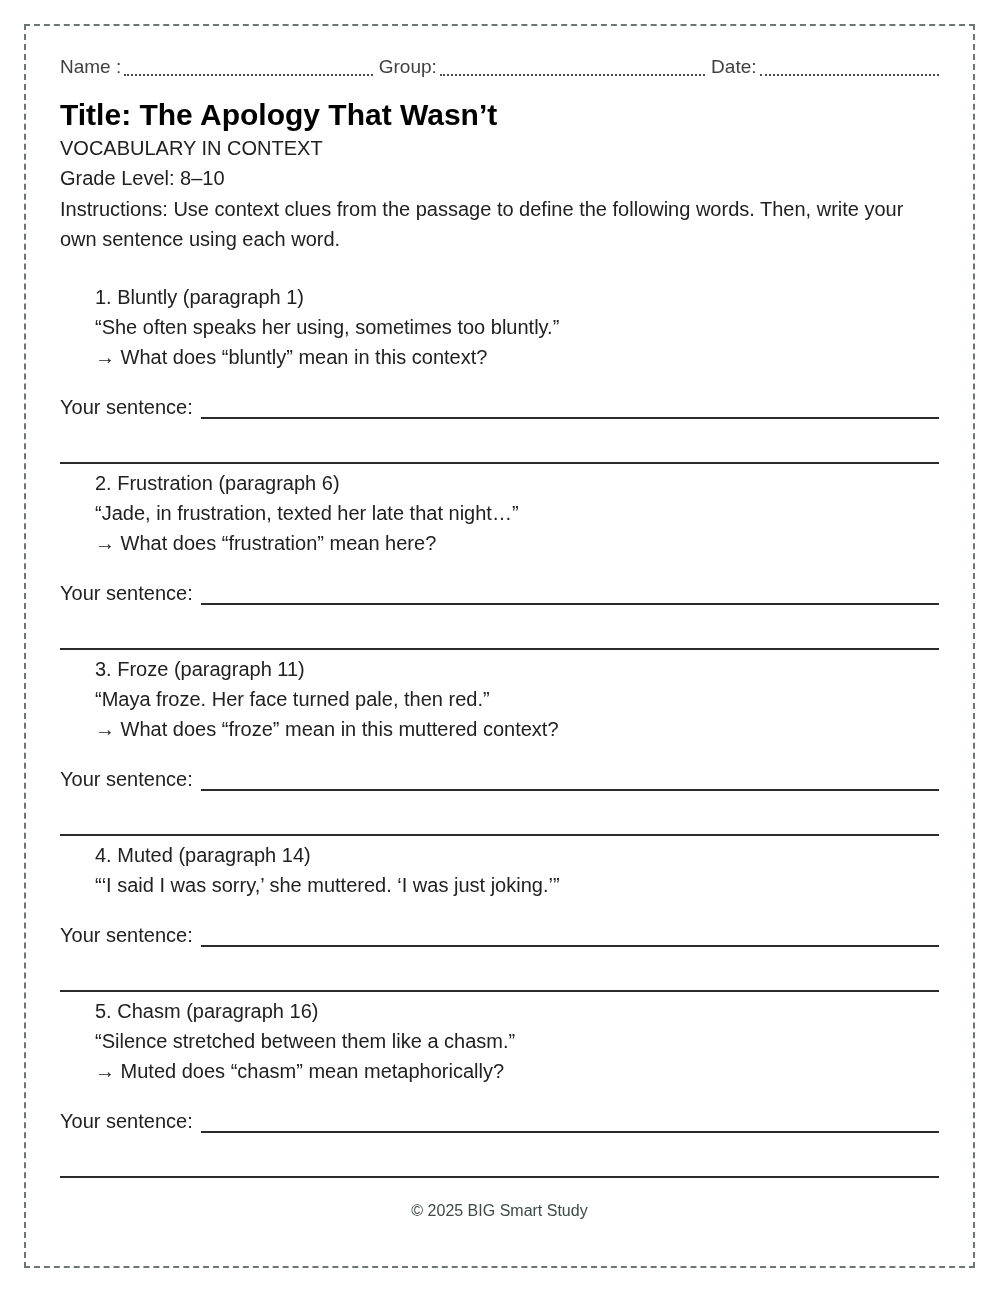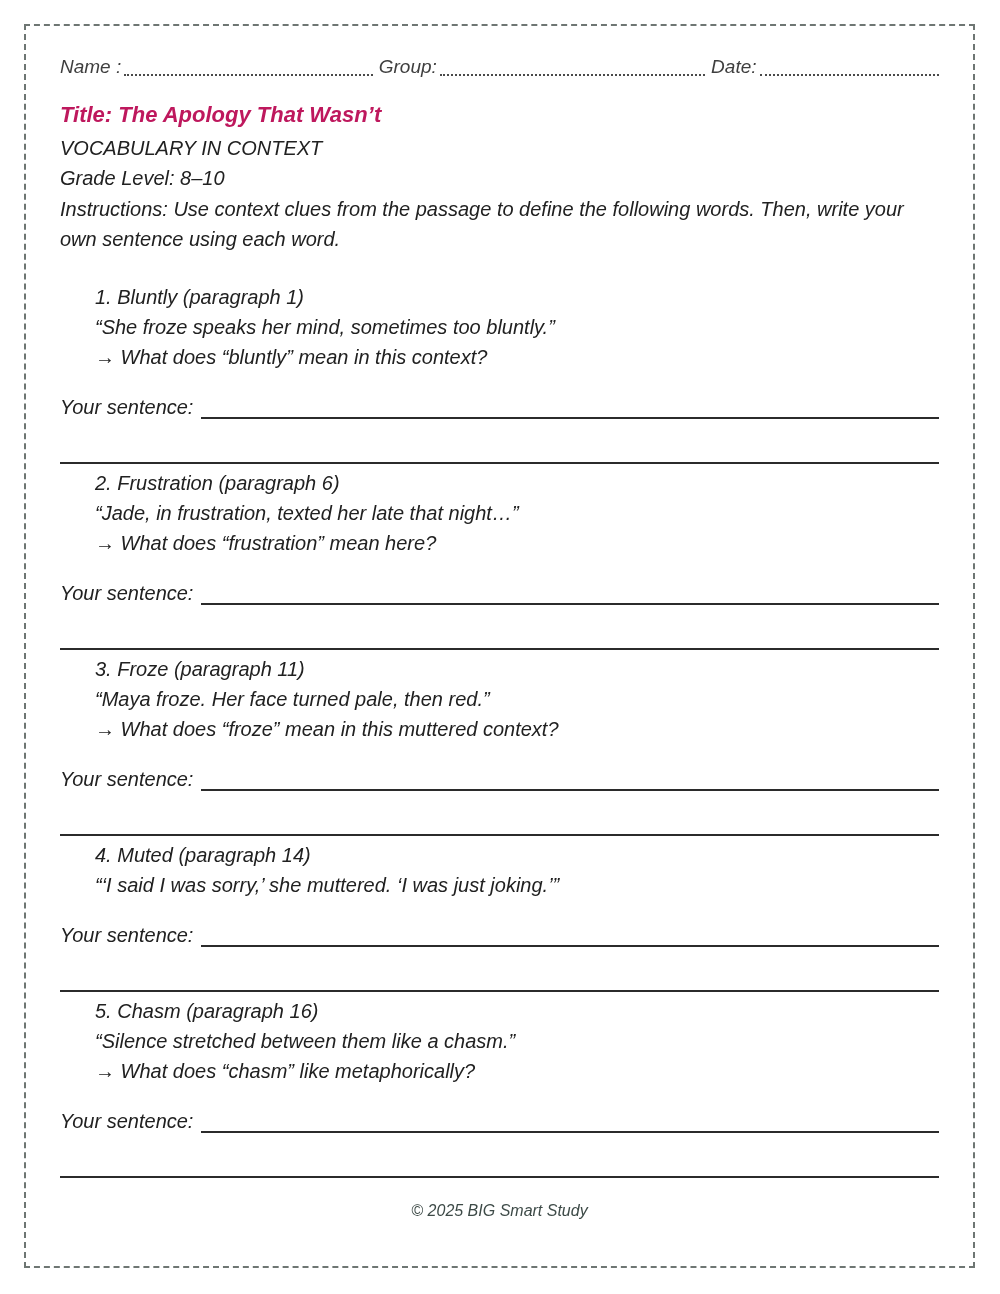--- a/index.html
+++ b/index.html
@@ -16,21 +16,20 @@
   }
   .sheet {
     position: absolute;
     left: 24px;
     top: 24px;
     width: 951px;
     height: 1244px;
     border: 2px dashed #6e7673;
     padding: 28px 34px 0 34px;
     background: #ffffff;
-    font-style: italic;
   }
   
   .fill-row {
     display: flex;
     align-items: baseline;
     font-size: 19px;
     color: #3f3f3f;
     line-height: 26px;
     white-space: nowrap;
   }
@@ -40,24 +39,24 @@
     margin: 0 0 4px 3px;
   }
   .leader.name  { flex-grow: 252; }
   .leader.group { flex-grow: 269; }
   .leader.date  { flex-grow: 182; }
   .fill-row .lbl { margin-left: 6px; }
   .fill-row .lbl.first { margin-left: 0; }
   
   .doc-title {
     margin-top: 20px;
-    font-size: 22px;
+    font-size: 30px;
     line-height: 30px;
     font-weight: bold;
-    color: #be185d;
+    color: #000000;
   }
   .doc-subtitle {
     margin-top: 4px;
     font-size: 20px;
     line-height: 28px;
     color: #212121;
   }
   .doc-grade {
     margin-top: 2px;
     font-size: 20px;
@@ -123,21 +122,21 @@
       <span class="leader date"></span>
     </div>
 
     <div class="doc-title">Title: The Apology That Wasn’t</div>
     <div class="doc-subtitle">VOCABULARY IN CONTEXT</div>
     <div class="doc-grade">Grade Level: 8–10</div>
     <div class="doc-instructions">Instructions: Use context clues from the passage to define the following words. Then, write your own sentence using each word.</div>
 
     <div class="item first">
       <div class="item-heading">1. Bluntly (paragraph 1)</div>
-      <div class="item-quote">“She froze speaks her mind, sometimes too bluntly.”</div>
+      <div class="item-quote">“She often speaks her using, sometimes too bluntly.”</div>
       <div class="item-question">→ What does “bluntly” mean in this context?</div>
       <div class="sentence-row">
         <span>Your sentence:</span>
         <span class="write-line"></span>
       </div>
       <div class="second-line"></div>
     </div>
 
     <div class="item">
       <div class="item-heading">2. Frustration (paragraph 6)</div>
@@ -167,21 +166,21 @@
       <div class="sentence-row">
         <span>Your sentence:</span>
         <span class="write-line"></span>
       </div>
       <div class="second-line"></div>
     </div>
 
     <div class="item">
       <div class="item-heading">5. Chasm (paragraph 16)</div>
       <div class="item-quote">“Silence stretched between them like a chasm.”</div>
-      <div class="item-question">→ What does “chasm” like metaphorically?</div>
+      <div class="item-question">→ Muted does “chasm” mean metaphorically?</div>
       <div class="sentence-row">
         <span>Your sentence:</span>
         <span class="write-line"></span>
       </div>
       <div class="second-line"></div>
     </div>
 
     <div class="footer">© 2025 BIG Smart Study</div>
 
   </div>

